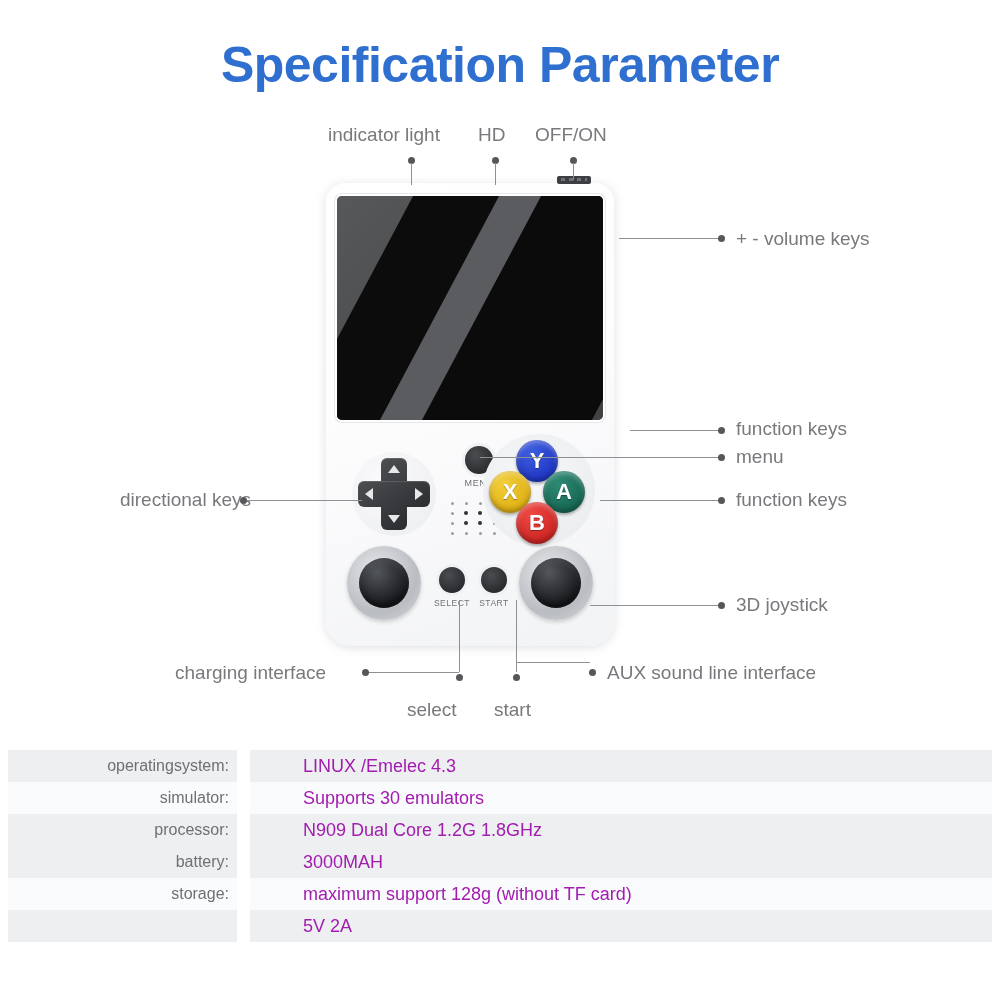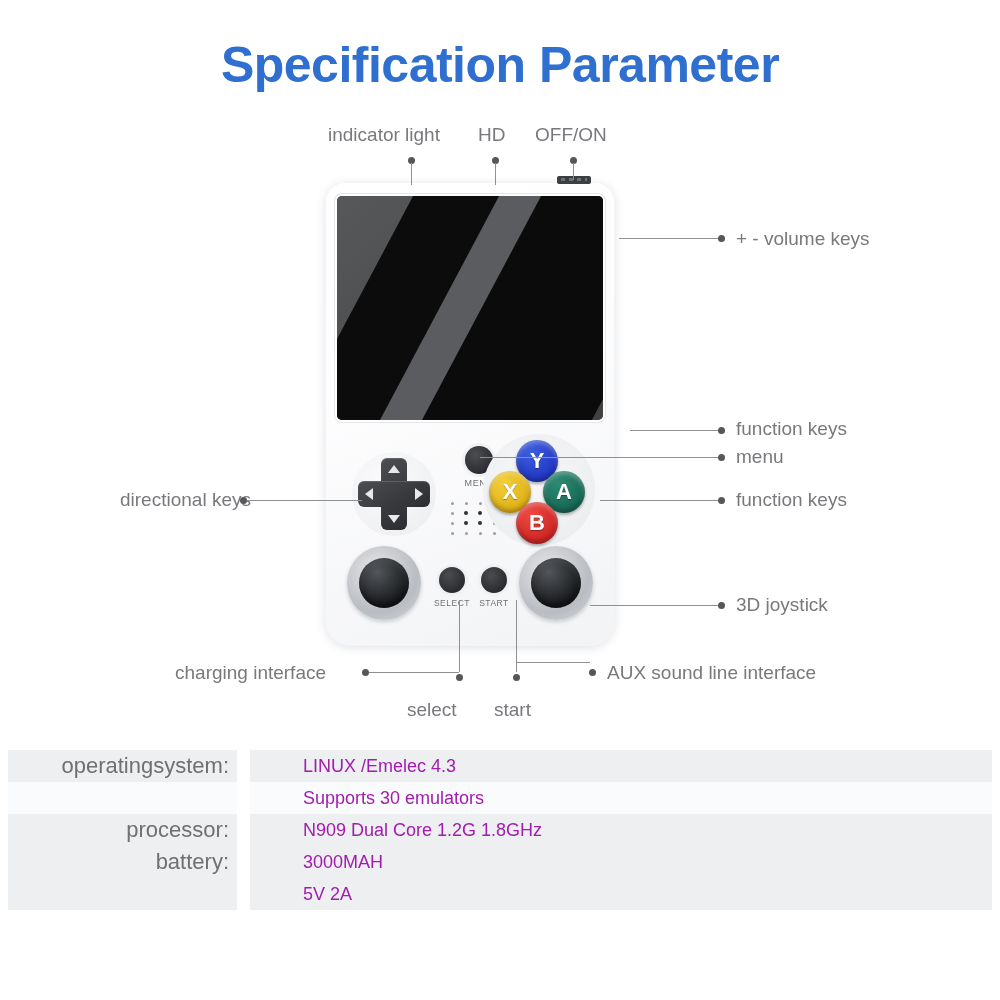--- a/index.html
+++ b/index.html
@@ -158,21 +158,21 @@
     position:absolute;left:8px;top:0;width:229px;height:32px;
   }
   .spec-val-bg{
     position:absolute;left:250px;top:0;width:742px;height:32px;
   }
   .shade-dark{background:#edeff1;}
   .shade-light{background:#fafbfc;}
   .spec-key{
     position:absolute;left:8px;top:0;width:221px;height:32px;
     display:flex;align-items:center;justify-content:flex-end;
-    font-size:22px;color:#6e7073;
+    font-size:16px;color:#6e7073;
   }
   .spec-val{
     position:absolute;left:303px;top:0;height:32px;
     display:flex;align-items:center;
     font-size:18px;color:#a21caf;
   }
 </style>
 </head>
 <body>
 
@@ -293,34 +293,41 @@
   <div id="spec-table">
       <div class="spec-row">
         <div class="spec-key-bg shade-dark"></div>
         <div class="spec-val-bg shade-dark"></div>
         <div class="spec-key">operatingsystem:</div>
         <div class="spec-val">LINUX /Emelec 4.3</div>
       </div>
       <div class="spec-row">
         <div class="spec-key-bg shade-light"></div>
         <div class="spec-val-bg shade-light"></div>
+        <div class="spec-key">simulator:</div>
         <div class="spec-val">Supports 30 emulators</div>
       </div>
       <div class="spec-row">
         <div class="spec-key-bg shade-dark"></div>
         <div class="spec-val-bg shade-dark"></div>
         <div class="spec-key">processor:</div>
         <div class="spec-val">N909 Dual Core 1.2G 1.8GHz</div>
       </div>
       <div class="spec-row">
         <div class="spec-key-bg shade-dark"></div>
         <div class="spec-val-bg shade-dark"></div>
         <div class="spec-key">battery:</div>
         <div class="spec-val">3000MAH</div>
       </div>
       <div class="spec-row">
+        <div class="spec-key-bg shade-light"></div>
+        <div class="spec-val-bg shade-light"></div>
+        <div class="spec-key">storage:</div>
+        <div class="spec-val">maximum support 128g (without TF card)</div>
+      </div>
+      <div class="spec-row">
         <div class="spec-key-bg shade-dark"></div>
         <div class="spec-val-bg shade-dark"></div>
         <div class="spec-val">5V 2A</div>
       </div>
     </div>
 
 </div>
 
 </body></html>

